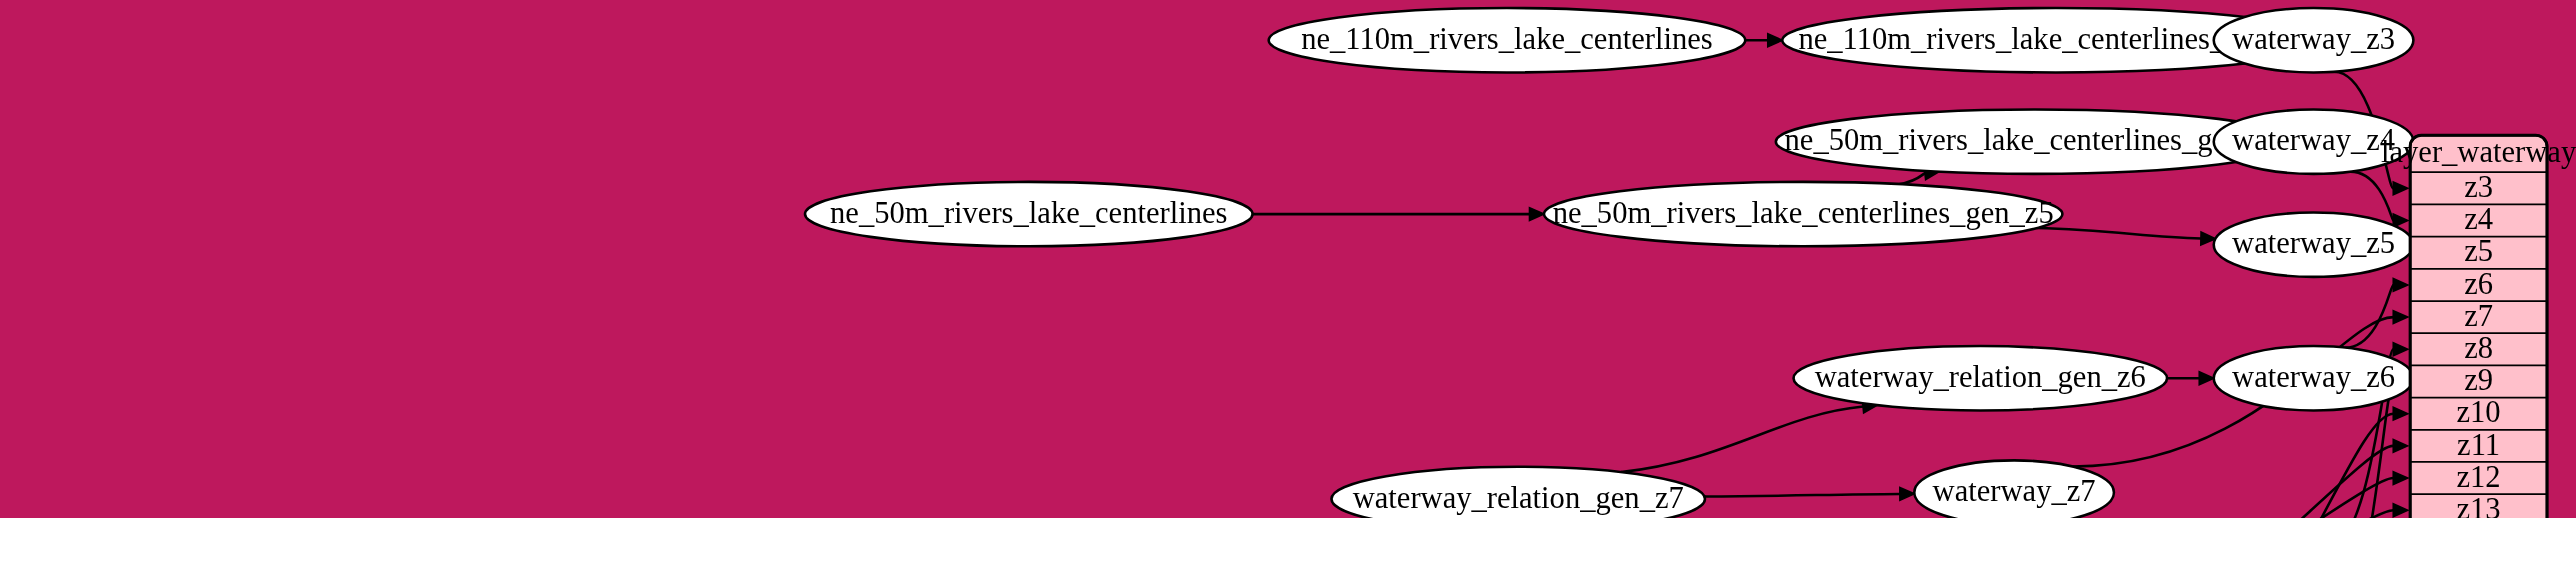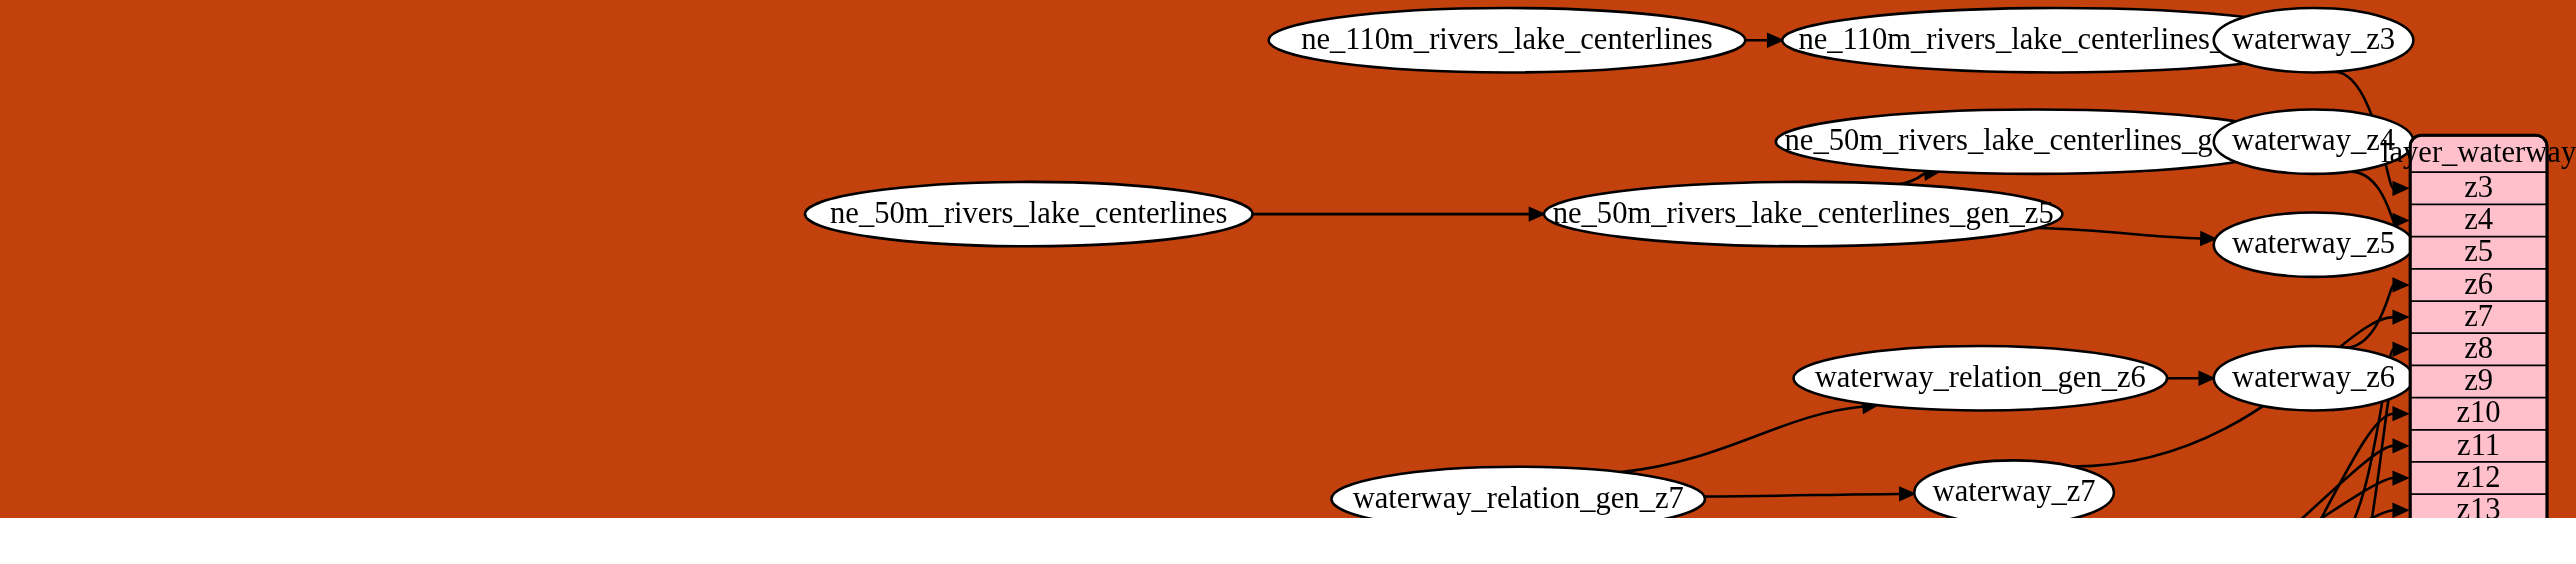--- a/index.html
+++ b/index.html
@@ -4,21 +4,21 @@
 <style>
   html, body {
     margin: 0;
     padding: 0;
     background: #ffffff;
   }
   #canvas {
     position: relative;
     width: 2576px;
     height: 518px;
-    background: #c2410c;
+    background: #be185d;
     font-family: "Liberation Serif", "DejaVu Serif", serif;
     overflow: hidden;
   }
   svg#graph {
     position: absolute;
     top: 0;
     left: 0;
     width: 2576px;
     height: 565px;
   }

